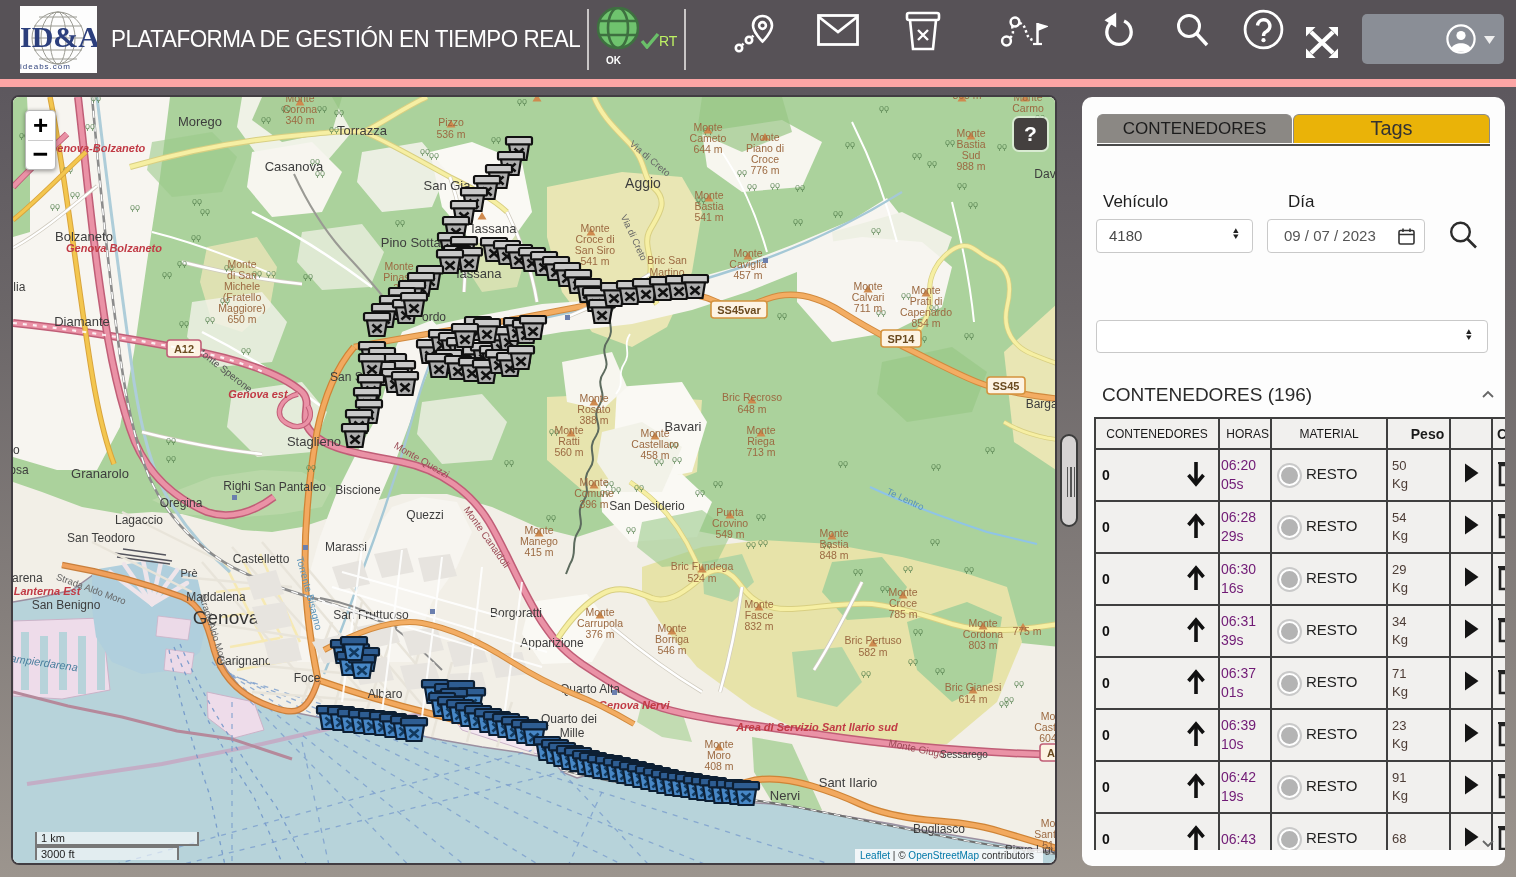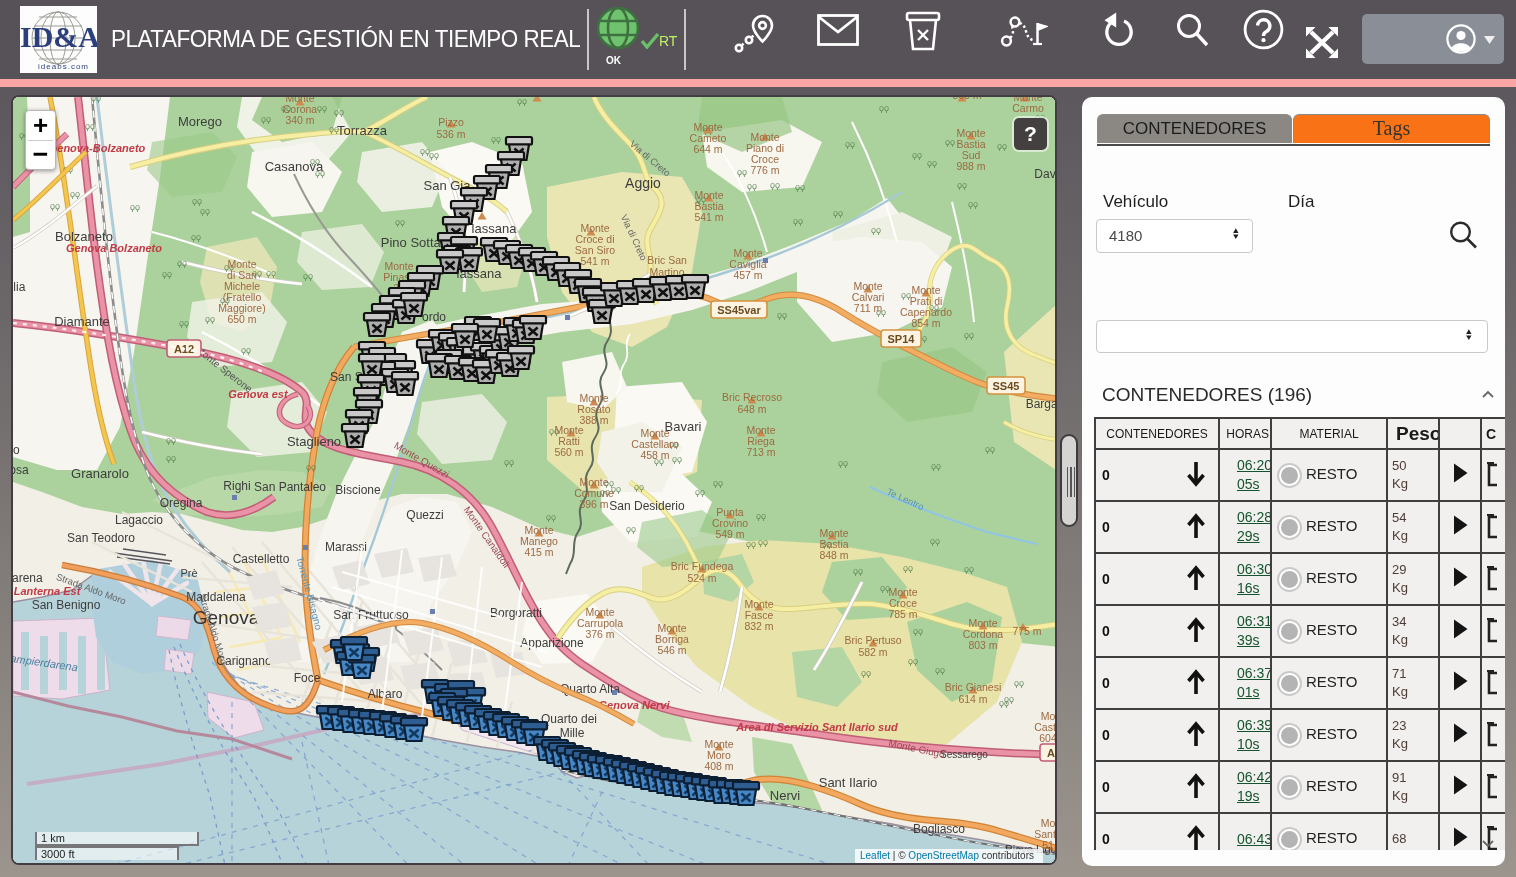--- a/index.html
+++ b/index.html
@@ -4,21 +4,21 @@
 <style>
   html,body{margin:0;padding:0;}
   body{width:1516px;height:877px;overflow:hidden;position:relative;
        font-family:"Liberation Sans",sans-serif;
        background:linear-gradient(180deg,#57525a 0%,#6b6668 35%,#857f7c 70%,#9c958e 100%);}
   
   #hdr{position:absolute;left:0;top:0;width:1516px;height:79px;background:#575257;border-bottom:8px solid #fca5a5;}
   #logo{position:absolute;left:20px;top:6px;width:77px;height:67px;background:#fdfdfd;overflow:hidden;}
   #logo .glb{position:absolute;left:7px;top:4px;}
   #logo .ida{position:absolute;left:0;top:14px;width:77px;text-align:center;font-family:"Liberation Serif",serif;font-weight:bold;font-size:30px;color:#2c3f7d;letter-spacing:0px;}
-  #logo .dom{position:absolute;left:0;bottom:2px;width:69px;text-align:right;font-size:8px;color:#33457e;letter-spacing:1px;}
+  #logo .dom{position:absolute;left:0;bottom:2px;width:69px;text-align:left;font-size:8px;color:#33457e;letter-spacing:1px;}
   #title{position:absolute;left:111px;top:25px;font-size:24.5px;color:#ffffff;letter-spacing:-0.5px;white-space:nowrap;transform:scaleX(0.915);transform-origin:left center;}
   .vsep{position:absolute;top:9px;height:61px;width:2px;background:#c9c6c6;}
   #okwrap{position:absolute;left:596px;top:5px;width:90px;}
   #ok{position:absolute;left:10px;top:50px;color:#fff;font-weight:bold;font-size:10px;}
   #rt{position:absolute;left:63px;top:28px;color:#bef264;font-size:14px;}
   .hico{position:absolute;top:10px;}
   #userbtn{position:absolute;left:1362px;top:14px;width:142px;height:50px;background:#8a8e96;border-radius:5px;}
   
   #map{position:absolute;left:11px;top:95px;width:1046px;height:770px;border-radius:8px;
        overflow:hidden;border:2px solid #413d42;box-sizing:border-box;background:#f1eee6;}
@@ -32,35 +32,35 @@
   #attrib{position:absolute;right:12px;bottom:0;background:rgba(255,255,255,.8);font-size:10px;color:#333;padding:1px 9px 2px 5px;}
   #attrib a{color:#0078a8;text-decoration:none;}
   
   #divider{position:absolute;left:1060px;top:434px;width:18px;height:93px;background:#d6d3d3;border:2px solid #3c3c3c;border-radius:9px;box-sizing:border-box;}
   #divider i{position:absolute;top:31px;width:1.5px;height:30px;background:#555;}
   
   #panel{position:absolute;left:1082px;top:97px;width:423px;height:769px;background:#fdfdfd;border-radius:10px;overflow:hidden;}
   #tabs{position:absolute;left:15px;top:17px;width:393px;height:31px;}
   .tab{position:absolute;top:0;height:29px;border:1px solid #8d8b88;border-bottom:none;border-radius:6px 6px 0 0;box-sizing:border-box;text-align:center;}
   #tab1{left:0;width:195px;background:#8b8884;color:#1c1c1c;font-size:17px;line-height:28px;}
-  #tab2{left:196px;width:197px;background:#f97316;color:#333;font-size:20px;line-height:27px;font-family:Liberation Serif, serif;}
+  #tab2{left:196px;width:197px;background:#eab308;color:#333;font-size:20px;line-height:27px;}
   #tabline{position:absolute;left:15px;top:47px;width:393px;height:2px;background:#4a4a4a;}
   .flabel{position:absolute;font-size:17px;color:#1e1e1e;}
   .ctl{position:absolute;background:#fff;border:1px solid #c9c9c9;border-radius:4px;box-sizing:border-box;font-size:15px;color:#4a4a4a;}
   .updn{position:absolute;width:10px;color:#222;font-size:8px;line-height:6px;letter-spacing:0;transform:scaleX(1.15);}
   #heading{position:absolute;left:20px;top:287px;font-size:19px;color:#2a2a2a;}
   
   #twrap{position:absolute;left:12px;top:320px;width:446px;height:433px;overflow:hidden;}
   #tbl{border-collapse:collapse;table-layout:fixed;width:440px;}
   #tbl td,#tbl th{border:2px solid #3f3f3f;background:#f1f0ee;overflow:hidden;}
   #tbl th{height:27px;font-size:12px;color:#1a1a1a;font-weight:normal;}
   #tbl td{height:48px;}
   .c0{font-weight:bold;font-size:14px;color:#111;padding-left:6px;position:relative;}
   .c0 svg{position:absolute;right:12px;top:11px;}
-  .hora{font-size:14px;color:#14532d;padding-left:17px;line-height:19px;text-decoration:underline;}
+  .hora{font-size:14px;color:#701a75;padding-left:1px;line-height:19px;}
   .resto{font-size:15px;color:#222;}
   .peso{font-size:13px;color:#4c3c35;padding-left:4px;line-height:18px;}
   .dot{display:inline-block;width:17px;height:17px;border-radius:50%;background:#b4b4b4;border:2px solid #fff;box-shadow:0 0 0 2px #c9c9c9;vertical-align:middle;margin:0 6px 0 6px;}
   .play{text-align:center;}
   #sbar{position:absolute;left:399px;top:293px;width:14px;height:460px;}
 </style>
 </head>
 <body>
 
 <div id="hdr">
@@ -874,39 +874,47 @@
     <div class="tab" id="tab2">Tags</div>
   </div>
   <div id="tabline"></div>
 
   <div class="flabel" style="left:21px;top:95px;">Vehículo</div>
   <div class="flabel" style="left:206px;top:95px;">Día</div>
 
   <div class="ctl" style="left:14px;top:122px;width:157px;height:34px;line-height:32px;padding-left:12px;">4180
     <span class="updn" style="right:10px;top:8px;">▲<br>▼</span>
   </div>
+  <div class="ctl" style="left:185px;top:122px;width:158px;height:34px;line-height:32px;padding-left:16px;color:#555;">09 / 07 / 2023
+    <svg width="17" height="17" viewBox="0 0 17 17" style="position:absolute;right:9px;top:8px;">
+      <rect x="1" y="2.5" width="15" height="13.5" rx="1.5" fill="none" stroke="#333" stroke-width="1.6"></rect>
+      <line x1="1" y1="6.5" x2="16" y2="6.5" stroke="#333" stroke-width="1.6"></line>
+      <line x1="5" y1="0.5" x2="5" y2="4" stroke="#333" stroke-width="1.6"></line>
+      <line x1="12" y1="0.5" x2="12" y2="4" stroke="#333" stroke-width="1.6"></line>
+    </svg>
+  </div>
   <svg width="30" height="30" viewBox="0 0 30 30" style="position:absolute;left:366px;top:123px;">
     <circle cx="12.5" cy="12" r="9.3" fill="none" stroke="#2b2b2b" stroke-width="2.4"></circle>
     <line x1="19.5" y1="19" x2="28" y2="27.5" stroke="#2b2b2b" stroke-width="2.6"></line>
   </svg>
 
   <div class="ctl" style="left:14px;top:223px;width:392px;height:33px;">
     <span class="updn" style="right:12px;top:8px;">▲<br>▼</span>
   </div>
 
   <div id="heading">CONTENEDORES (196)</div>
 
   <div id="twrap">
       <table id="tbl" cellspacing="0">
     <tbody>
           <tr>
       <th style="width:120px;">CONTENEDORES</th>
       <th style="width:48px;text-align:right;">HORAS</th>
       <th style="width:112px;margin-top:30px;">MATERIAL</th>
-      <th style="width:41px;text-align:right;padding-left:8px;font-weight:bold;font-size:19px;">Peso</th>
+      <th style="width:41px;text-align:center;padding-left:19px;font-weight:bold;font-size:14px;">Peso</th>
       <th style="width:38px;"></th>
       <th style="width:60px;font-weight:bold;font-size:14px;text-align:left;padding-left:4px;">C</th>
     </tr>
     <tr>
       <td class="c0">0<svg width="20" height="26" viewBox="0 0 20 26">
                 <path d="M10 1 L10 20" stroke="#111" stroke-width="3.6" fill="none"></path>
                 <path d="M2.5 14 L10 23 L17.5 14" stroke="#111" stroke-width="3.6" fill="none"></path>
               </svg></td>
       <td class="hora">06:20<br>05s</td>
       <td class="resto"><span class="dot"></span>RESTO</td>

